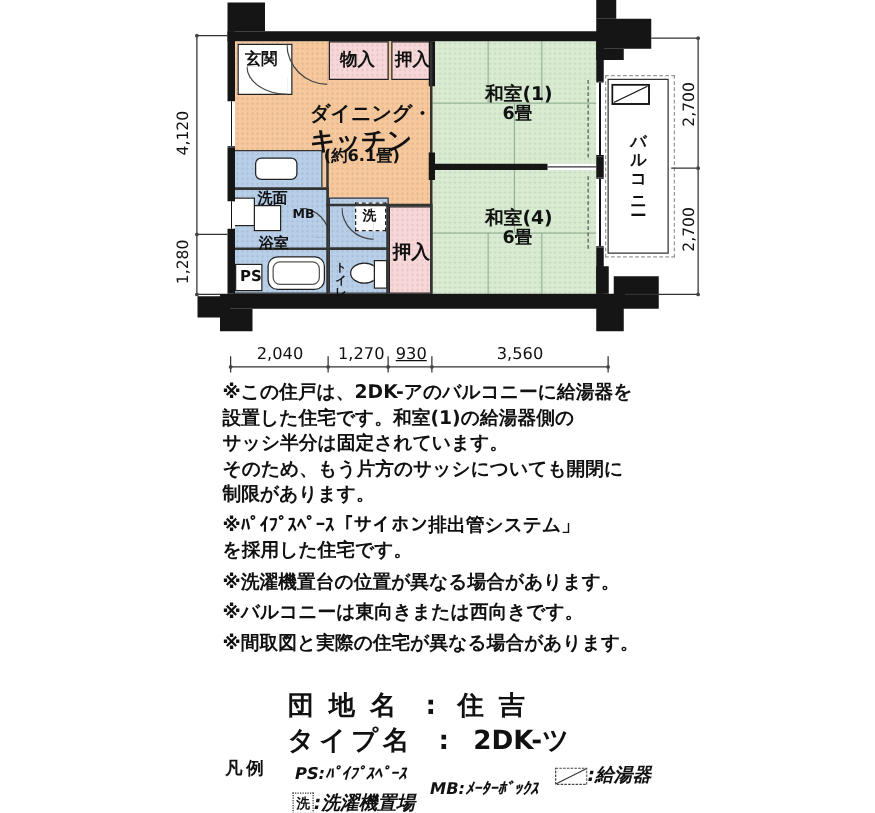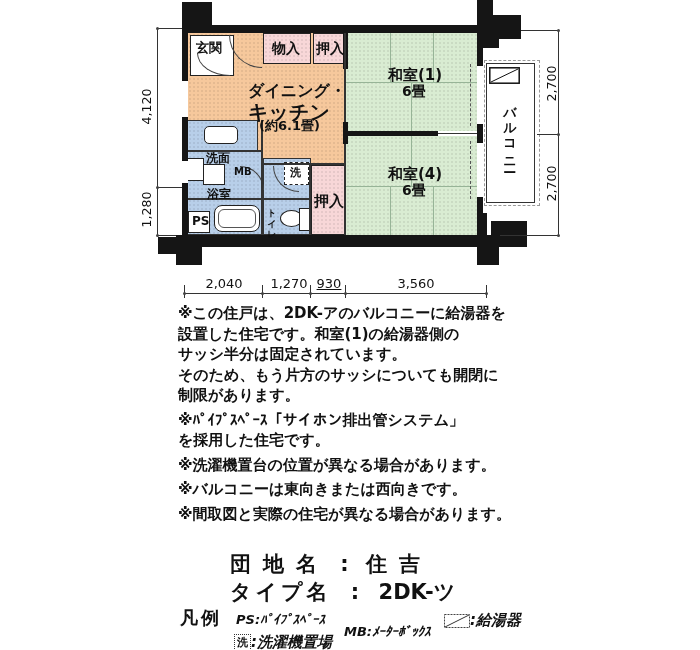--- a/index.html
+++ b/index.html
@@ -209,21 +209,21 @@
     <span style="margin:0 10px 0 4px;">:</span>
     <span style="letter-spacing:12px;">住吉</span>
   </div>
   <div class="title-row" style="top:578px;">
     <span style="letter-spacing:4px;">タイプ名</span>
     <span style="margin:0 12px 0 12px;">:</span>
     <span>2DK-ツ</span>
   </div>
 
   <div class="a" style="left:180px;top:606px;width:420px;">
-    <span class="lbl" style="left:0;top:2px;font-size:18px;font-weight:700;letter-spacing:3px;">凡例</span>
+    <span class="lbl" style="left:0;top:2px;font-size:14px;font-weight:700;letter-spacing:3px;">凡例</span>
     <span class="legend-item a" style="left:56px;top:6px;">PS:ﾊﾟｲﾌﾟｽﾍﾟｰｽ</span>
     <span class="legend-item a" style="left:164px;top:18px;">MB:ﾒｰﾀｰﾎﾞｯｸｽ</span>
     <span class="a" style="left:264px;top:4px;white-space:nowrap;">
       <svg width="26" height="14" viewBox="0 0 26 14" style="vertical-align:middle;">
         <rect x="0.5" y="0.5" width="25" height="13" fill="#fff" stroke="#444" stroke-width="1" stroke-dasharray="2,1"></rect>
         <line x1="1" y1="13" x2="25" y2="1" stroke="#333" stroke-width="1"></line>
       </svg><span class="legend-item" style="font-size:15px;">:給湯器</span>
     </span>
     <span class="a" style="left:54px;top:26px;white-space:nowrap;">
       <span class="washer-sym">洗</span><span class="legend-item" style="font-size:15px;">:洗濯機置場</span>

